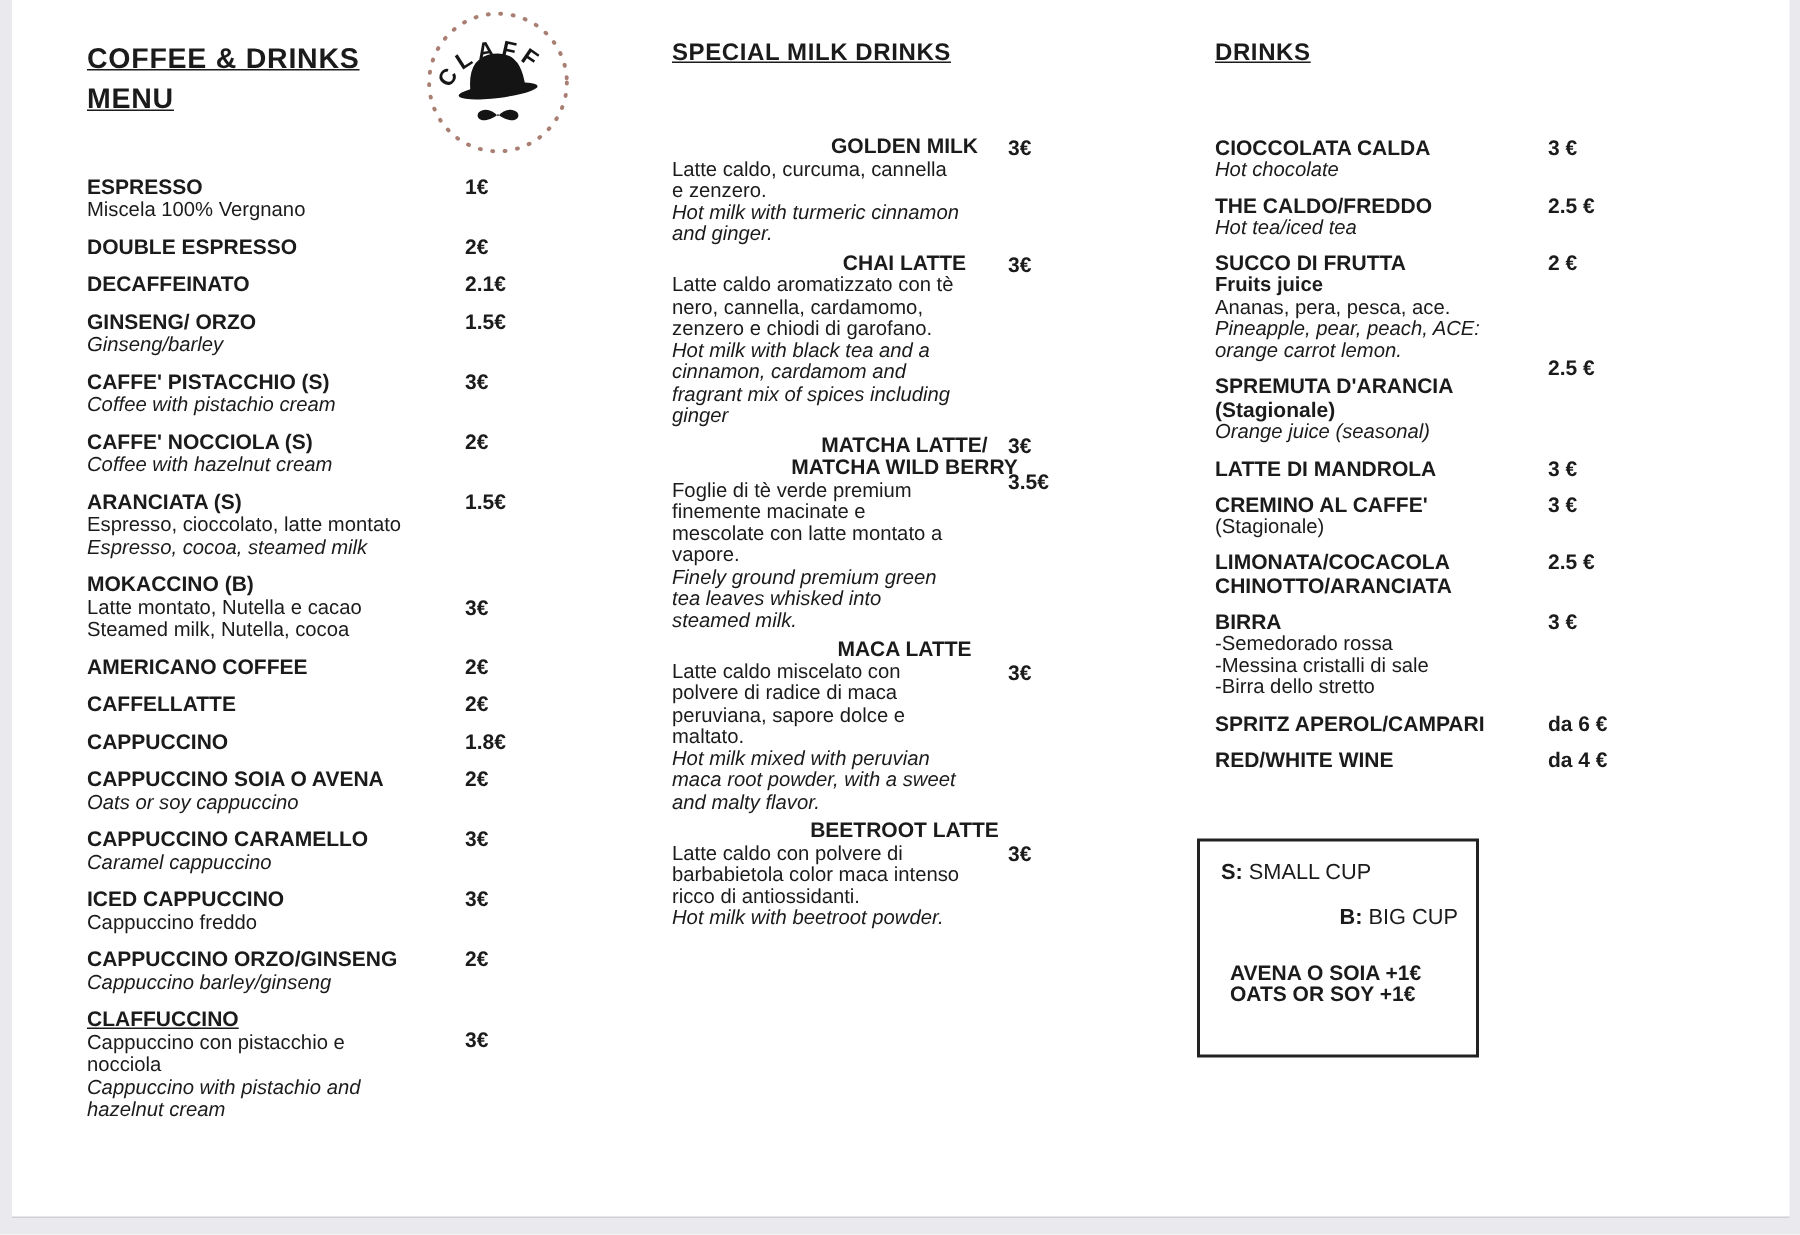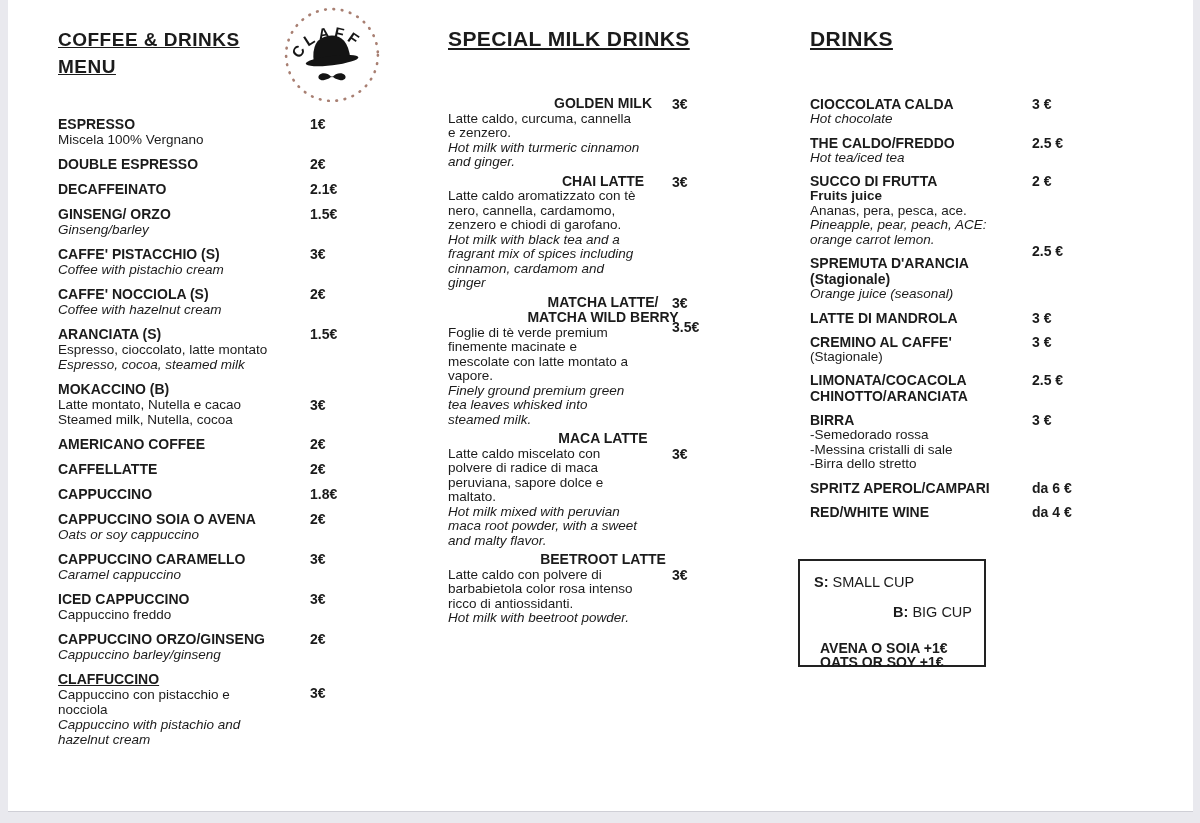--- a/index.html
+++ b/index.html
@@ -21,21 +21,21 @@
   .col-left   { left:50px;  width:340px; }
   .col-middle { left:440px; width:310px; }
   .col-right  { left:802px; width:300px; }
 
   .menu-title {
     font-size:19px; font-weight:bold; line-height:27px;
     letter-spacing:.5px; text-decoration:underline;
     margin-top:26px;
   }
   .section-title {
-    font-size:21px; font-weight:bold; letter-spacing:.4px;
+    font-size:16px; font-weight:bold; letter-spacing:.4px;
     text-decoration:underline; margin-top:27px;
   }
   .items { margin-top:36px; }
   .col-middle .items, .col-right .items { margin-top:45px; }
 
   .item-row { position:relative; }
   .col-left   .item-row { margin-bottom:9px;  }
   .col-middle .item-row { margin-bottom:4px;  }
   .col-right  .item-row { margin-bottom:8px;  }
 
@@ -53,21 +53,21 @@
   .col-left   .item-price { left:252px; }
   .col-middle .item-price { left:224px; }
   .col-right  .item-price { left:222px; }
   .price-line { line-height:16px; }
 
   
   .logo { position:absolute; left:273px; top:4px; width:102px; height:102px; }
 
   
   .legend {
-    position:absolute; left:790px; top:559px; width:188px; height:108px;
+    position:absolute; left:790px; top:559px; width:188px; height:146px;
     border:2px solid #222; background:#fff; padding:13px 12px 15px 14px;
   }
   .legend-line { font-size:14.5px; line-height:16px; }
   .legend-line + .legend-line { margin-top:14px;text-align:right; }
   .legend-key { font-weight:bold; }
   .legend-extra { font-size:14px; font-weight:bold; line-height:13.5px; margin-left:6px; }
   .legend-extras { margin-top:22px; }
 </style>
 </head>
 <body>
@@ -259,22 +259,22 @@
             <div class="price-line">3€</div>
           </div>
         </div>
         <div class="item-row">
           <div class="item-text">
             <div class="item-name">CHAI LATTE</div>
             <div class="item-desc ">Latte caldo aromatizzato con tè</div>
             <div class="item-desc ">nero, cannella, cardamomo,</div>
             <div class="item-desc ">zenzero e chiodi di garofano.</div>
             <div class="item-desc it">Hot milk with black tea and a</div>
+            <div class="item-desc it">cinnamon, cardamom and</div>
             <div class="item-desc it">fragrant mix of spices including</div>
-            <div class="item-desc it">cinnamon, cardamom and</div>
             <div class="item-desc it">ginger</div>
           </div>
           <div class="item-price">
             <div class="price-line">3€</div>
           </div>
         </div>
         <div class="item-row">
           <div class="item-text">
             <div class="item-name">MATCHA LATTE/</div>
             <div class="item-name">MATCHA WILD BERRY</div>
@@ -303,21 +303,21 @@
             <div class="item-desc it">and malty flavor.</div>
           </div>
           <div class="item-price" style="top: 15px;">
             <div class="price-line">3€</div>
           </div>
         </div>
         <div class="item-row">
           <div class="item-text">
             <div class="item-name">BEETROOT LATTE</div>
             <div class="item-desc ">Latte caldo con polvere di</div>
-            <div class="item-desc ">barbabietola color rosa intenso</div>
+            <div class="item-desc ">barbabietola color maca intenso</div>
             <div class="item-desc ">ricco di antiossidanti.</div>
             <div class="item-desc it">Hot milk with beetroot powder.</div>
           </div>
           <div class="item-price" style="top: 15px;">
             <div class="price-line">3€</div>
           </div>
         </div>
       </div>
   </div>
 

